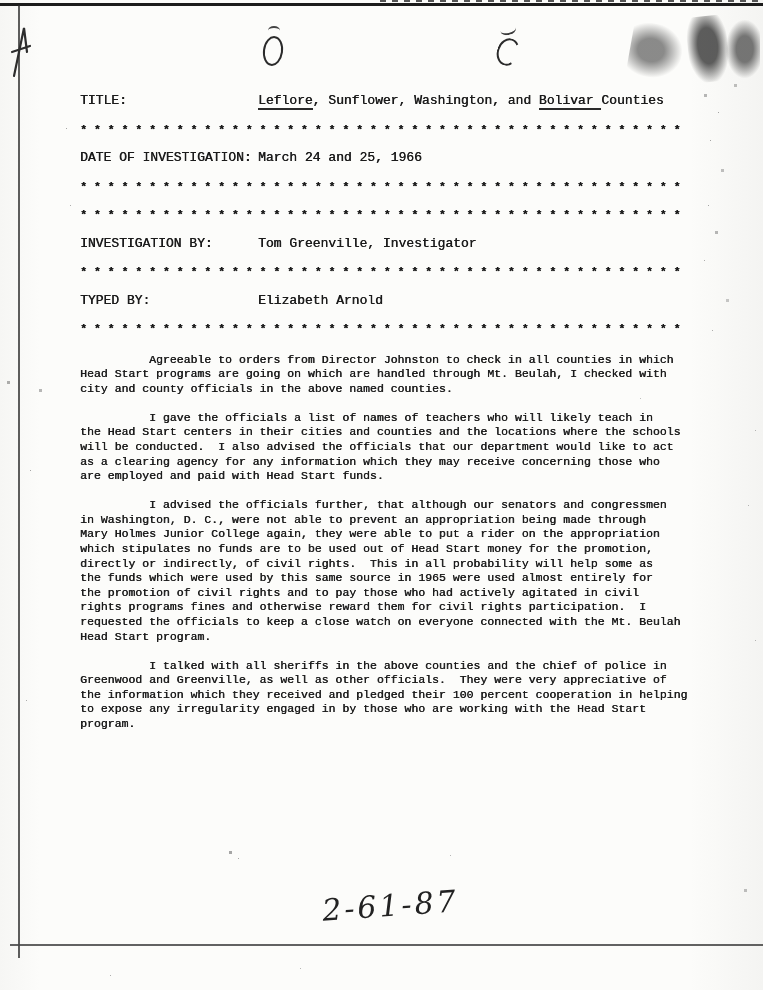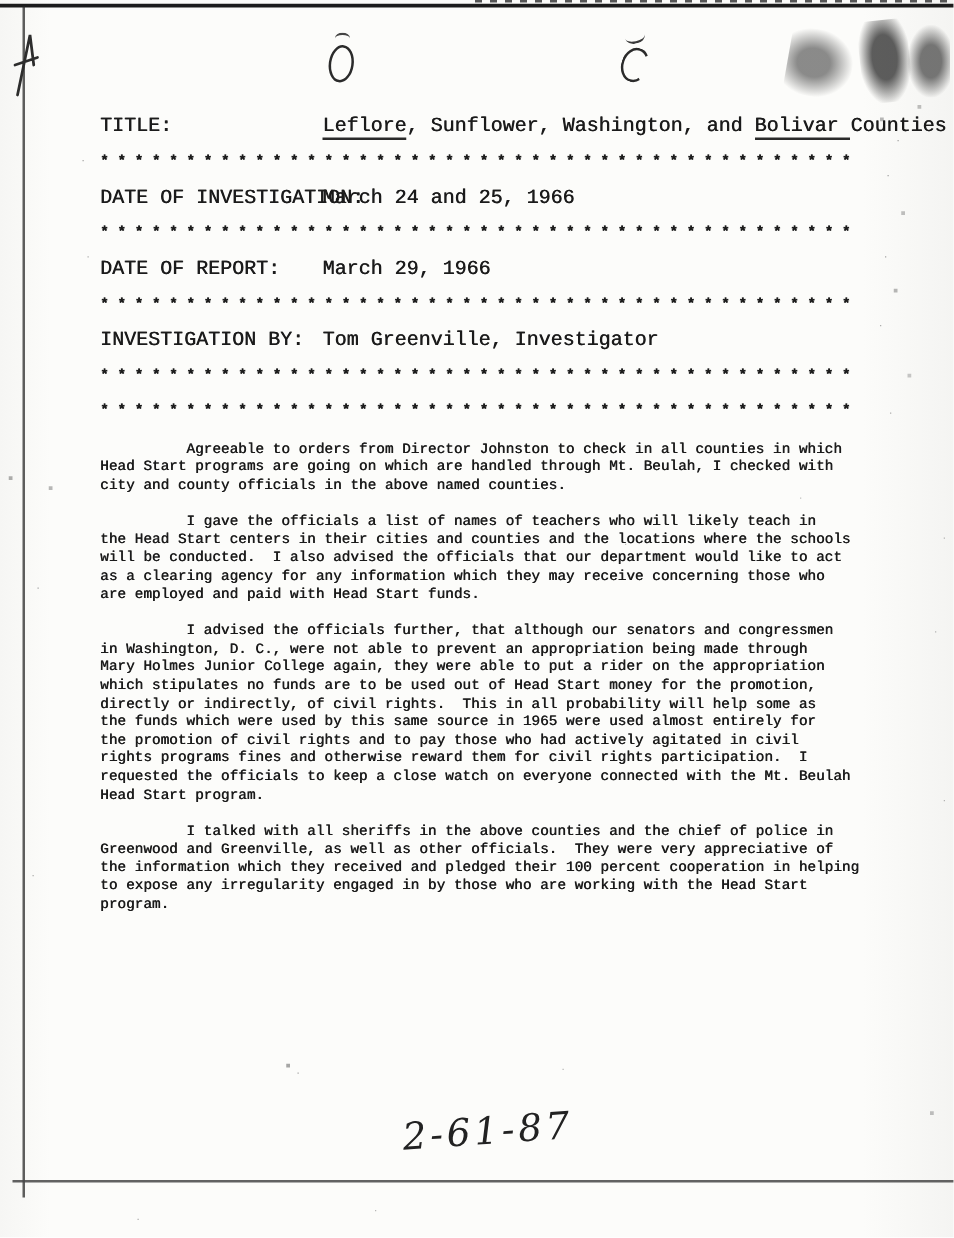--- a/index.html
+++ b/index.html
@@ -12,21 +12,21 @@
     font-family: "Liberation Mono", "DejaVu Sans Mono", monospace;
     color: #1b1b1b;
   }
   .content {
     position: absolute;
     left: 80px; top: 94px;
     width: 615px;
     text-shadow: 0.4px 0 0 currentColor; 
   }
   .hrow {
-    font-size: 16px; line-height: 14.5px;
+    font-size: 13px; line-height: 14.5px;
     white-space: nowrap;
     margin-bottom: 14px;
   }
   .lbl { display: inline-block; width: 178px; }
   .sep {
     font-size: 11.5px; line-height: 14.5px;
     white-space: nowrap;
     margin-bottom: 14px;
     font-weight: bold;
   }
@@ -118,30 +118,30 @@
     <div class="hrow">
       <span class="lbl">TITLE:</span><span class="val"><span class="ul">Leflore</span><span>, Sunflower, Washington, and </span><span class="ul">Bolivar </span><span>Counties</span></span>
     </div>
     <div class="sep">* * * * * * * * * * * * * * * * * * * * * * * * * * * * * * * * * * * * * * * * * * * *</div>
 
     <div class="hrow">
       <span class="lbl">DATE OF INVESTIGATION:</span><span class="val">March 24 and 25, 1966</span>
     </div>
     <div class="sep">* * * * * * * * * * * * * * * * * * * * * * * * * * * * * * * * * * * * * * * * * * * *</div>
 
-    <div class="hrow">
-      <span class="lbl">DATE OF REPORT:</span><span class="val">March 29, 1966</span>
-    </div>
     <div class="sep">* * * * * * * * * * * * * * * * * * * * * * * * * * * * * * * * * * * * * * * * * * * *</div>
 
     <div class="hrow">
       <span class="lbl">INVESTIGATION BY:</span><span class="val">Tom Greenville, Investigator</span>
     </div>
     <div class="sep">* * * * * * * * * * * * * * * * * * * * * * * * * * * * * * * * * * * * * * * * * * * *</div>
 
+    <div class="hrow">
+      <span class="lbl">TYPED BY:</span><span class="val">Elizabeth Arnold</span>
+    </div>
     <div class="sep">* * * * * * * * * * * * * * * * * * * * * * * * * * * * * * * * * * * * * * * * * * * *</div>
 
     <div class="paras">
       <pre class="para">          Agreeable to orders from Director Johnston to check in all counties in which
 Head Start programs are going on which are handled through Mt. Beulah, I checked with
 city and county officials in the above named counties.</pre>
       <pre class="para">          I gave the officials a list of names of teachers who will likely teach in
 the Head Start centers in their cities and counties and the locations where the schools
 will be conducted.  I also advised the officials that our department would like to act
 as a clearing agency for any information which they may receive concerning those who

